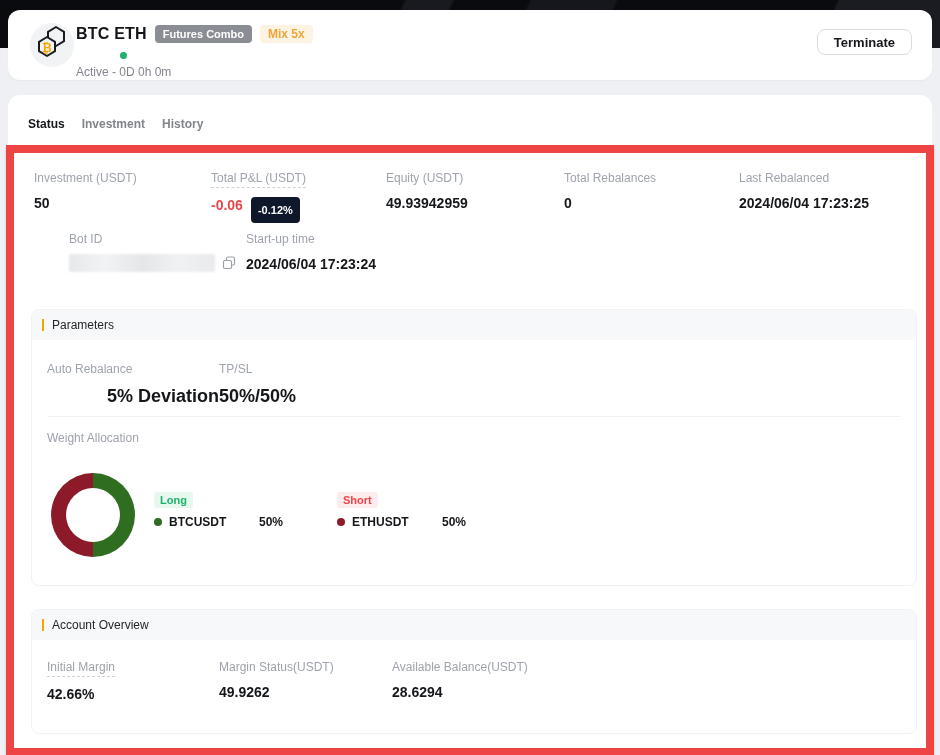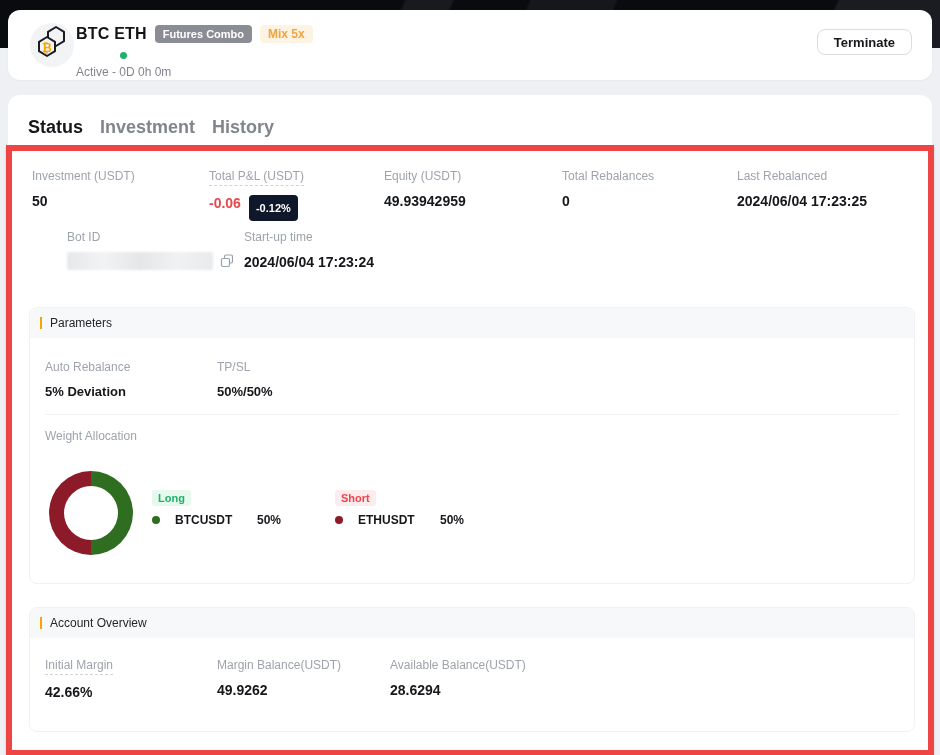--- a/index.html
+++ b/index.html
@@ -20,58 +20,58 @@
   .title-row { position:absolute; left:68px; top:15px; display:flex; align-items:center; gap:8px; }
   .bot-title { font-size:16px; font-weight:700; color:#121417; letter-spacing:.2px; }
   .badge-type { background:#8a8d94; color:#fff; font-size:11px; font-weight:700; padding:3px 8px; border-radius:4px; }
   .badge-lev { background:#fdf3e2; color:#f0a43c; font-size:12px; font-weight:700; padding:2px 8px; border-radius:4px; }
   .status-row { position:absolute; left:68px; top:42px; display:flex; align-items:center; gap:6px; font-size:12px; color:#81858c;flex-direction:column; }
   .green-dot { width:7px; height:7px; border-radius:50%; background:#20b26c; }
   .terminate-btn { position:absolute; right:20px; top:19px; height:26px; padding:0 16px; background:#fff; border:1px solid #d9dce0; border-radius:8px; font-size:13px; font-weight:700; color:#15171a; font-family:"Liberation Sans", sans-serif; cursor:pointer; }
 
   
   .main-card { position:absolute; left:8px; top:95px; width:924px; height:650px; background:#fff; border-radius:12px 12px 0 0; }
-  .tabs { position:absolute; left:20px; top:22px; display:flex; gap:17px; font-size:18px; }
+  .tabs { position:absolute; left:20px; top:22px; display:flex; gap:17px; font-size:12px; }
   .tab { color:#81858c; font-weight:600; cursor:pointer; }
   .tab.active { color:#15171a; font-weight:700; }
 
   
-  .content-box { position:absolute; left:6px; top:145px; width:928px; height:611px; background:#fff; border:6px solid #ef4444; border-radius:0; box-shadow:0 2px 2px rgba(0,0,0,0.18); }
+  .content-box { position:absolute; left:6px; top:145px; width:928px; height:611px; background:#fff; border:8px solid #ef4444; border-radius:0; box-shadow:0 2px 2px rgba(0,0,0,0.18); }
 
   .stat-label { font-size:12px; color:#9ea3ac; }
   .stat-label.dashed { display:inline-block; border-bottom:1px dashed #cfd3d9; padding-bottom:2px; }
   .stat-value { margin-top:9px; font-size:14px; font-weight:700; color:#15171a; }
   .row1 { position:absolute; left:20px; top:15px; display:grid; grid-template-columns:177px 175px 178px 175px auto; }
   .row2 { position:absolute; left:20px; top:76px; display:grid; grid-template-columns:177px auto;margin-left:35px; }
   .pnl-line { display:flex; gap:8px; }
   .pnl-value { color:#e5484d; }
   .pnl-badge { background:#0f172a; color:#fff; font-size:11px; font-weight:700; padding:7px 7px; border-radius:4px; }
   .botid-line { display:flex; align-items:center; gap:7px; margin-top:7px; }
   .redacted { width:146px; height:18px; border-radius:2px; background:linear-gradient(90deg,#e7e8ea,#f2f3f4 25%,#e5e6e8 50%,#f0f1f2 75%,#e9eaec); filter:blur(1.2px); }
 
   
   .section { position:absolute; left:17px; width:886px; background:#fff; border:1px solid #f0f1f4; border-radius:8px; }
   .section-params { top:156px; height:277px; }
   .section-acct { top:456px; height:125px; }
   .section-header { height:30px; background:#f7f8fa; border-radius:8px 8px 0 0; display:flex; align-items:center; padding-left:10px; }
   .accent-bar { width:2px; height:12px; background:#f7a600; margin-right:8px; }
   .section-title { font-size:12px; color:#24262b; }
   .param-grid { position:absolute; left:15px; top:49px; display:grid; grid-template-columns:172px auto; }
-  .param-value { margin-top:9px; font-size:13px; font-weight:700; color:#15171a; }
+  .param-value { margin-top:9px; font-size:18px; font-weight:700; color:#15171a;text-align:right; }
   .divider { position:absolute; left:15px; top:106px; width:calc(100% - 30px); border-top:1px solid #f0f1f4; }
   .weight-label { position:absolute; left:15px; top:121px; font-size:12px; color:#9ea3ac; }
 
   .donut { position:absolute; left:19px; top:163px; width:84px; height:84px; border-radius:50%; }
   .donut-hole { position:absolute; inset:15px; background:#fff; border-radius:50%; }
   .legend-group { position:absolute; top:154px; width:170px; }
   .legend-long { left:122px; } .legend-short { left:305px; }
   .side-badge { display:inline-block; font-size:11px; font-weight:700; padding:2px 6px; border-radius:3px; margin-bottom:7px;margin-top:28px; }
   .side-badge.long { background:#e7f8ef; color:#20b26c; }
   .side-badge.short { background:#fdecee; color:#ef454a; }
-  .legend-row { position:relative; display:flex; align-items:center; gap:15px; }
+  .legend-row { position:relative; display:flex; align-items:center; gap:7px; }
   .legend-dot { width:8px; height:8px; border-radius:50%; background:#555; }
   .legend-symbol { font-size:12px; font-weight:700; color:#15171a; }
   .legend-weight { position:absolute; left:105px; font-size:12px; font-weight:700; color:#15171a; }
 
   .acct-grid { position:absolute; left:15px; top:47px; display:grid; grid-template-columns:172px 173px 173px auto; }
 </style>
 </head>
 <body>
 
 <div class="page">
@@ -198,21 +198,21 @@
       <div class="section-header">
         <span class="accent-bar"></span>
         <span class="section-title">Account Overview</span>
       </div>
       <div class="acct-grid">
         <div>
           <span class="stat-label dashed">Initial Margin</span>
           <div class="stat-value">42.66%</div>
         </div>
         <div>
-          <span class="stat-label">Margin Balance(USDT)</span>
+          <span class="stat-label">Margin Status(USDT)</span>
           <div class="stat-value">49.9262</div>
         </div>
         <div>
           <span class="stat-label">Available Balance(USDT)</span>
           <div class="stat-value">28.6294</div>
         </div>
       </div>
     </div>
 
   </div>

